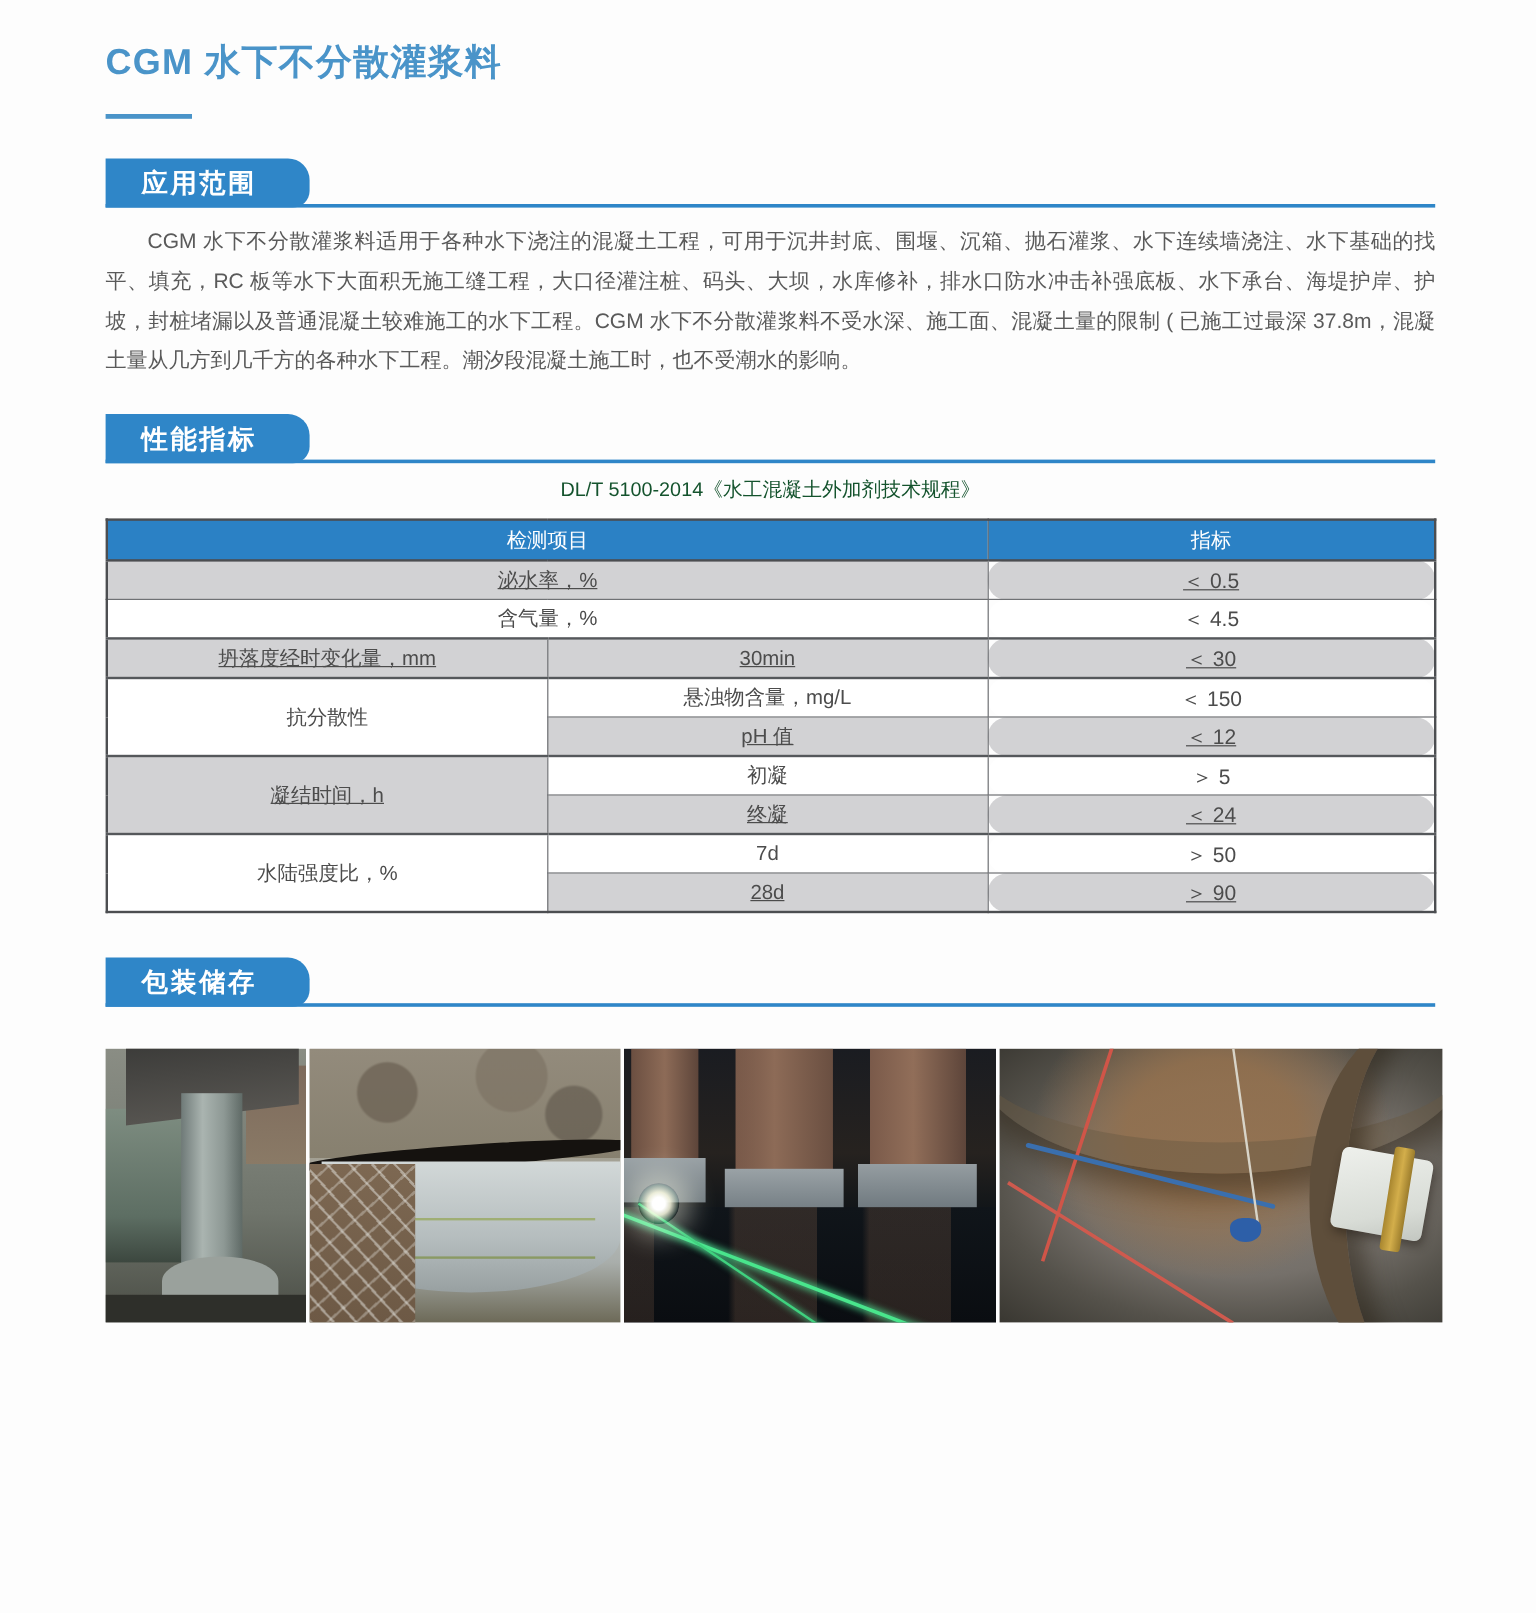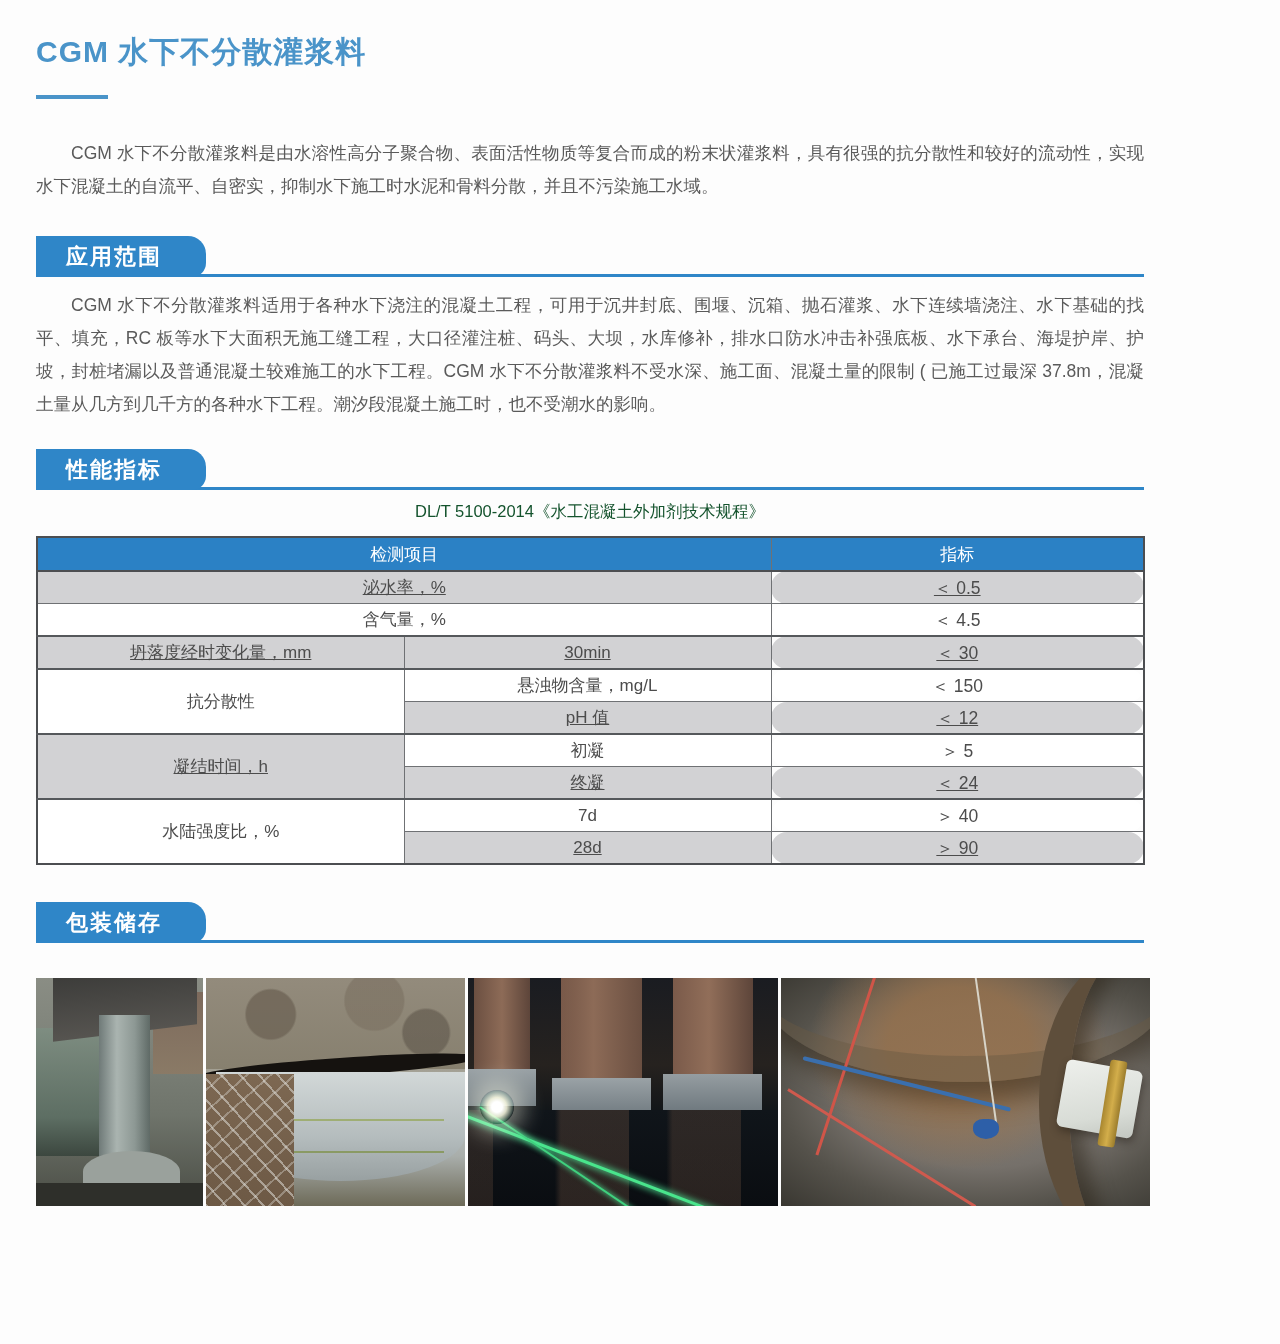--- a/index.html
+++ b/index.html
@@ -4,21 +4,21 @@
 <style>
   html,body{margin:0;padding:0;}
   body{
     width:1280px;height:1344px;
     background:#fbfbfb;
     font-family:"Liberation Sans",sans-serif;
     color:#585858;
     -webkit-font-smoothing:antialiased;
   }
   .page{position:relative;width:1280px;height:1344px;background:#fdfdfd;overflow:hidden;}
-  .content{width:1108px;margin-left:36px;}
+  .content{width:1108px;margin-left:88px;}
 
   
   .doc-title{
     padding-top:12px;
     font-size:30px;font-weight:bold;color:#4a94c9;
     letter-spacing:1px;
   }
   .title-underline{
     width:72px;height:4px;background:#4a94c9;margin-top:22px;
   }
@@ -163,21 +163,20 @@
 </style>
 </head>
 <body>
 
 <div class="page">
   <div class="content">
 
     <h1 class="doc-title">CGM 水下不分散灌浆料</h1>
     <div class="title-underline"></div>
 
-    <p class="para intro">CGM 水下不分散灌浆料是由水溶性高分子聚合物、表面活性物质等复合而成的粉末状灌浆料，具有很强的抗分散性和较好的流动性，实现水下混凝土的自流平、自密实，抑制水下施工时水泥和骨料分散，并且不污染施工水域。</p>
 
     <div class="section-head sh-application">
       <div class="rule"></div>
       <div class="badge">应用范围</div>
     </div>
     <p class="para app-body">CGM 水下不分散灌浆料适用于各种水下浇注的混凝土工程，可用于沉井封底、围堰、沉箱、抛石灌浆、水下连续墙浇注、水下基础的找平、填充，RC 板等水下大面积无施工缝工程，大口径灌注桩、码头、大坝，水库修补，排水口防水冲击补强底板、水下承台、海堤护岸、护坡，封桩堵漏以及普通混凝土较难施工的水下工程。CGM 水下不分散灌浆料不受水深、施工面、混凝土量的限制 ( 已施工过最深 37.8m，混凝土量从几方到几千方的各种水下工程。潮汐段混凝土施工时，也不受潮水的影响。</p>
 
     <div class="section-head sh-performance">
       <div class="rule"></div>
       <div class="badge">性能指标</div>
@@ -222,21 +221,21 @@
         <td class="w">初凝</td>
         <td class="w val">＞ 5</td>
       </tr>
       <tr class="minor">
         <td class="g">终凝</td>
         <td class="g val">＜ 24</td>
       </tr>
       <tr class="major">
         <td rowspan="2" class="w">水陆强度比，%</td>
         <td class="w">7d</td>
-        <td class="w val">＞ 40</td>
+        <td class="w val">＞ 50</td>
       </tr>
       <tr class="minor">
         <td class="g">28d</td>
         <td class="g val">＞ 90</td>
       </tr>
     </tbody>
       </table>
 
     <div class="section-head sh-packaging">
       <div class="rule"></div>

